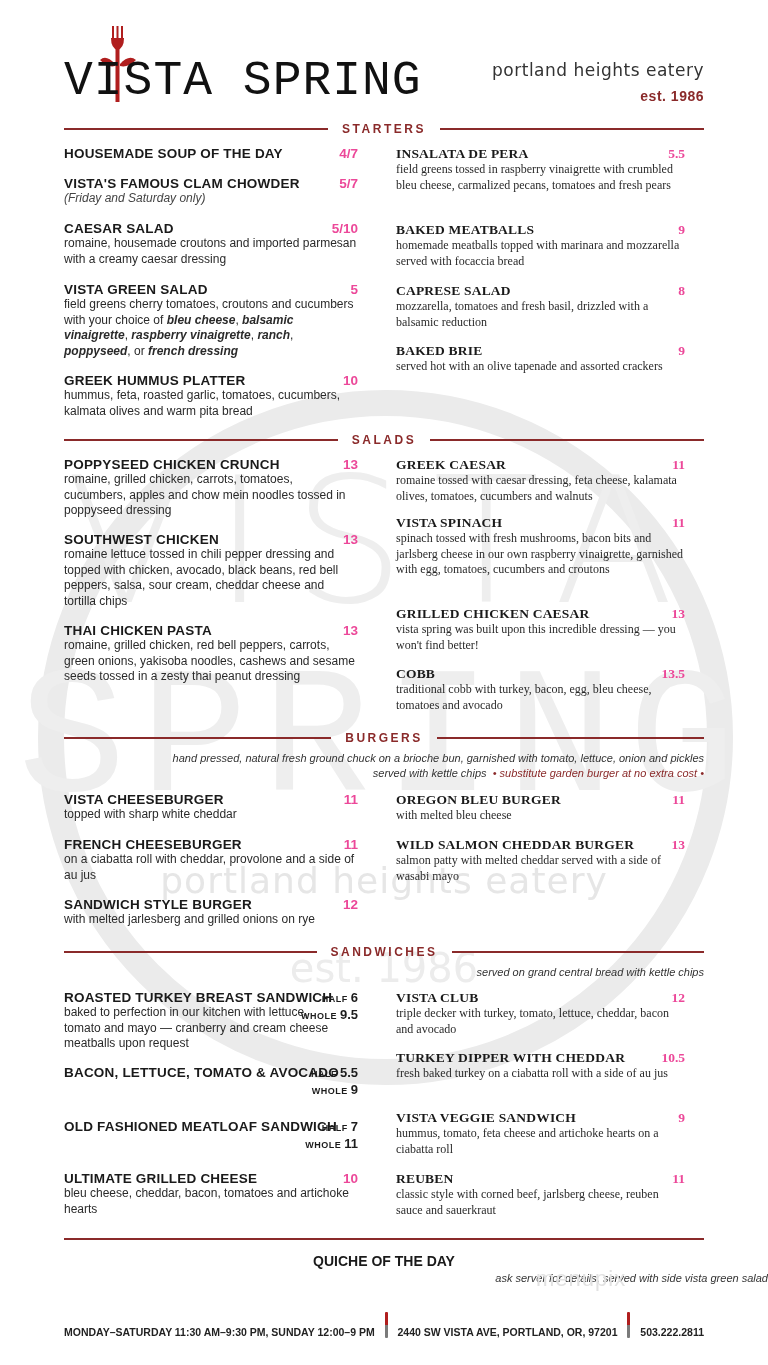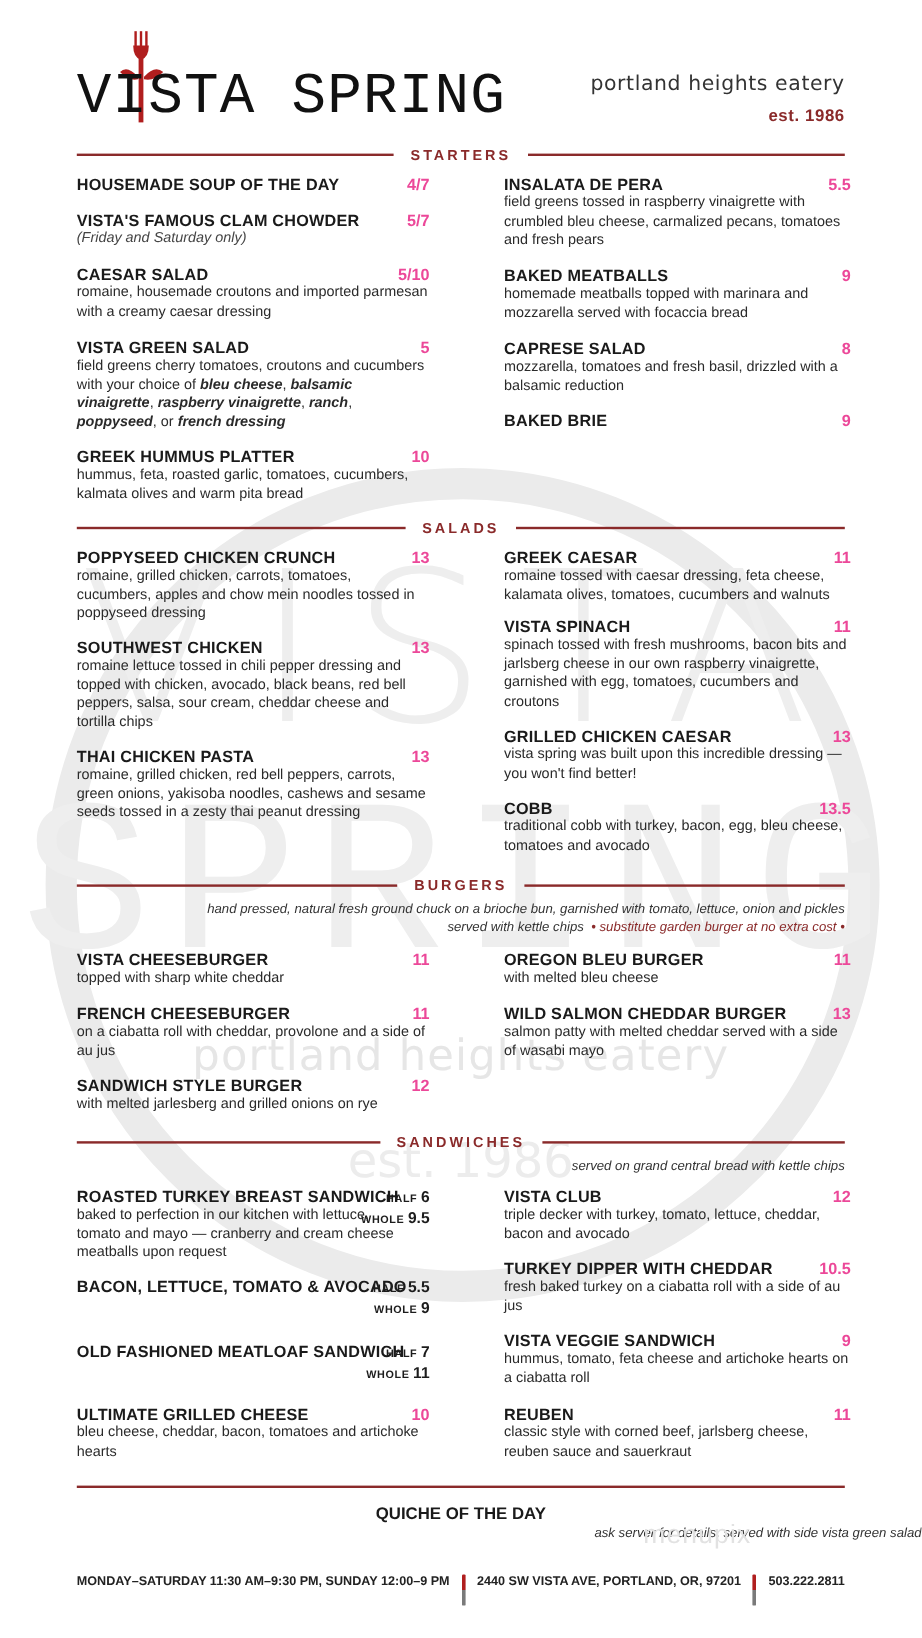--- a/index.html
+++ b/index.html
@@ -34,32 +34,32 @@
 
   
   .item { position: absolute; }
   .item .row { display: flex; justify-content: space-between; align-items: baseline; }
   .item .name { font-size: 13.5px; font-weight: bold; color: #1a1a1a; letter-spacing: 0.2px; white-space: nowrap; }
   .item .price { font-size: 13.5px; font-weight: bold; color: #ec4899; }
   .item .desc { font-size: 12px; line-height: 15.5px; color: #2a2a2a; }
   .item .desc.it { font-style: italic; color: #444; }
   .item .desc b { font-style: italic; font-weight: bold; }
   .L { left: 64px; width: 294px; }
-  .R { left: 420px; width: 289px; }
+  .R { left: 396px; width: 289px; font-family: Liberation Serif, serif; }
 
   .hw { text-align: right; font-weight: bold; font-size: 13px; line-height: 16px; }
   .hw small { font-size: 9px; letter-spacing: 0.5px; margin-right: 3px; }
 
   
   .divider { position: absolute; left: 64px; top: 1238px; width: 640px; height: 2px; background: #8a2a2a; }
   .quiche-title { position: absolute; left: 0; width: 768px; top: 1253px; text-align: center; font-size: 14px; font-weight: bold; color: #1a1a1a; }
   .quiche-note { position: absolute; left: 0; width: 768px; top: 1272px; text-align: right; font-size: 11px; font-style: italic; color: #333; }
   .menupix { position: absolute; left: 536px; top: 1266px; font-size: 22px; color: #e2e2e2; letter-spacing: 1px; }
 
-  .footer { position: absolute; left: 64px; top: 1312px; width: 640px; display: flex; align-items: flex-start; justify-content: space-between; font-size: 10.5px; font-weight: bold; color: #222; }
+  .footer { position: absolute; left: 64px; top: 1312px; width: 640px; display: flex; align-items: flex-end; justify-content: space-between; font-size: 10.5px; font-weight: bold; color: #222; }
   .footer .sep { width: 3px; height: 26px; background: linear-gradient(#b01e1e 50%, #7a7a7a 50%); border-radius: 1px; }
 </style>
 </head>
 <body>
 
 <div class="watermark">
   <div class="wm-circle"></div>
   <div class="wm-text wm-vista">VISTA</div>
   <div class="wm-text wm-spring">SPRING</div>
   <div class="wm-text wm-pdx">portland heights eatery</div>
@@ -143,20 +143,21 @@
         <span class="name">CAPRESE SALAD</span>
         <span class="price">8</span>
       </div>
     <div class="desc">mozzarella, tomatoes and fresh basil, drizzled with a balsamic reduction</div>
   </div>
   <div class="item R" style="top:343px">
     <div class="row">
         <span class="name">BAKED BRIE</span>
         <span class="price">9</span>
       </div>
+    <div class="desc">served hot with an olive tapenade and assorted crackers</div>
   </div>
 
   <div class="sec-head" style="top:432px">
     <div class="line"></div>
     <span class="label">SALADS</span>
     <div class="line"></div>
   </div>
 
   <div class="item L" style="top:457px">
     <div class="row">

